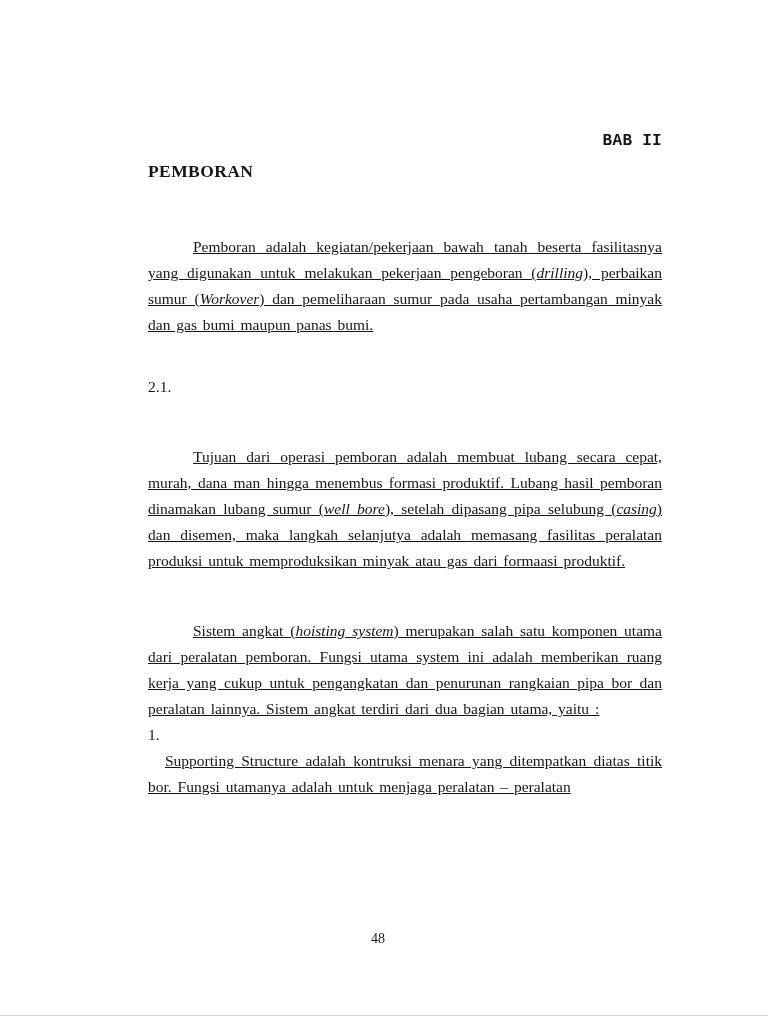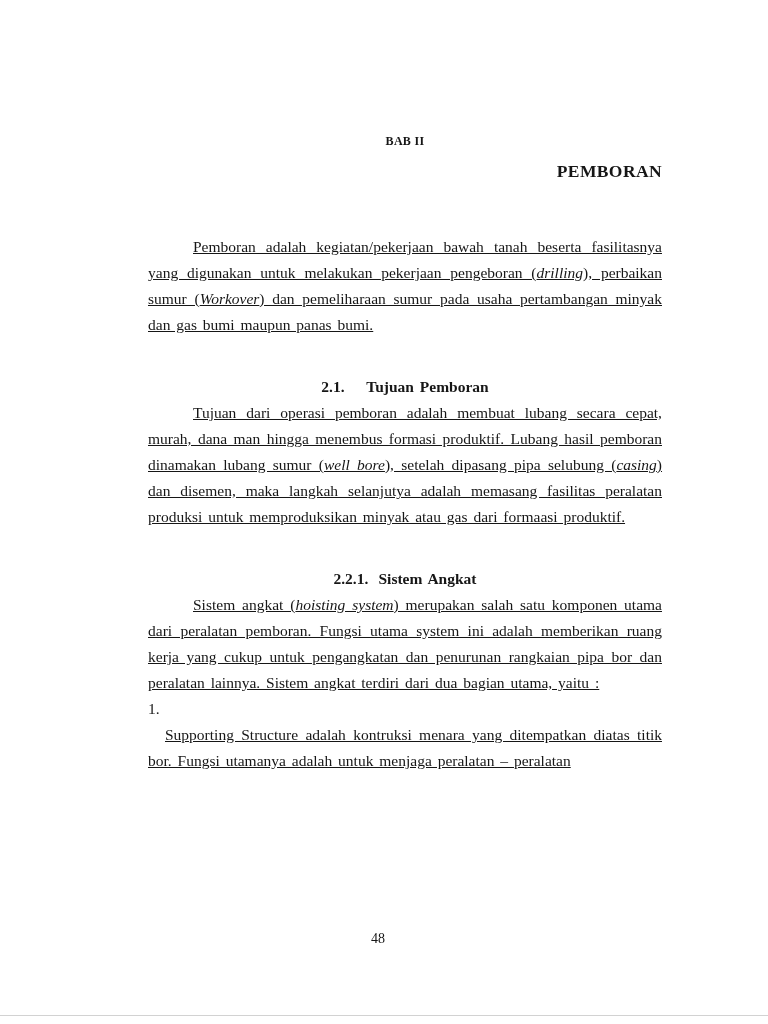--- a/index.html
+++ b/index.html
@@ -23,50 +23,51 @@
   }
   .page::after {
     content: "";
     position: absolute;
     left: 0;
     right: 0;
     bottom: 8px;
     border-bottom: 1px solid #d2d2d2;
   }
   .chapter-label {
-    text-align: center;
+    text-align: right;
     font-weight: bold;
-    font-size: 12px;
+    font-size: 16px;
     letter-spacing: 0.3px;
+    font-family: Liberation Mono, monospace;
   }
   .chapter-title {
-    text-align: right;
+    text-align: left;
     font-weight: bold;
     font-size: 17.5px;
     margin-top: 4px;
     letter-spacing: 0.4px;
   }
   p.para {
     margin: 0;
     text-align: justify;
     word-spacing: 2px;
     text-decoration: underline;
   }
   p.indent {
     text-indent: 45px;
+    margin-top: 44px;
   }
   p.intro {
     margin-top: 50px;
   }
   .section-heading {
     display: flex;
-    font-weight: bold;
+    font-weight: normal;
     margin-top: 36px;
     word-spacing: 2px;
-    justify-content: center;
   }
   .sec-num {
     width: 45px;
     flex-shrink: 0;
   }
   .list-item {
     display: flex;
     word-spacing: 2px;
   }
   .list-num {
@@ -95,29 +96,24 @@
 <div class="page">
 
   <div class="chapter-label">BAB II</div>
 
   <div class="chapter-title">PEMBORAN</div>
 
   <p class="para indent intro"><span>Pemboran adalah kegiatan/pekerjaan  bawah tanah beserta fasilitasnya yang digunakan untuk melakukan pekerjaan pengeboran (</span><i>drilling</i><span>), perbaikan sumur (</span><i>Workover</i><span>) dan pemeliharaan sumur pada usaha pertambangan minyak dan gas bumi maupun panas bumi.</span></p>
 
   <div class="section-heading">
     <span class="sec-num">2.1.</span>
-    <span class="sec-title">Tujuan Pemboran</span>
   </div>
   <p class="para indent"><span>Tujuan dari operasi pemboran adalah membuat lubang secara cepat, murah, dana man hingga menembus formasi produktif. Lubang hasil pemboran dinamakan lubang sumur  (</span><i>well bore</i><span>), setelah dipasang pipa selubung (</span><i>casing</i><span>) dan disemen, maka langkah selanjutya  adalah memasang fasilitas peralatan produksi untuk memproduksikan minyak  atau gas dari formaasi produktif.</span></p>
 
 
-  <div class="section-heading">
-    <span class="sec-num">2.2.1.</span>
-    <span class="sec-title">Sistem Angkat</span>
-  </div>
   <p class="para indent"><span>Sistem angkat (</span><i>hoisting system</i><span>) merupakan salah satu komponen utama dari peralatan pemboran. Fungsi utama system ini adalah memberikan ruang kerja yang cukup untuk pengangkatan  dan penurunan  rangkaian  pipa bor dan peralatan lainnya.  Sistem angkat terdiri dari dua bagian utama, yaitu :</span></p>
 
   <div class="list-item">
     <span class="list-num">1.</span>
   </div>
   <p class="para list-body"><span>Supporting Structure adalah kontruksi menara yang ditempatkan diatas titik bor. Fungsi utamanya adalah untuk menjaga peralatan – peralatan</span></p>
 
   <div class="page-number">48</div>
 
 </div>

